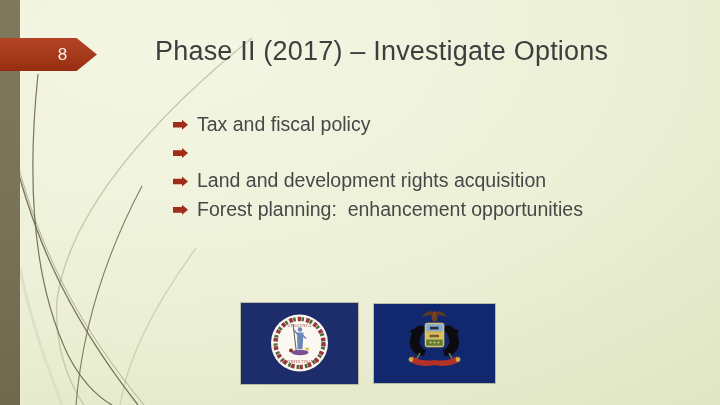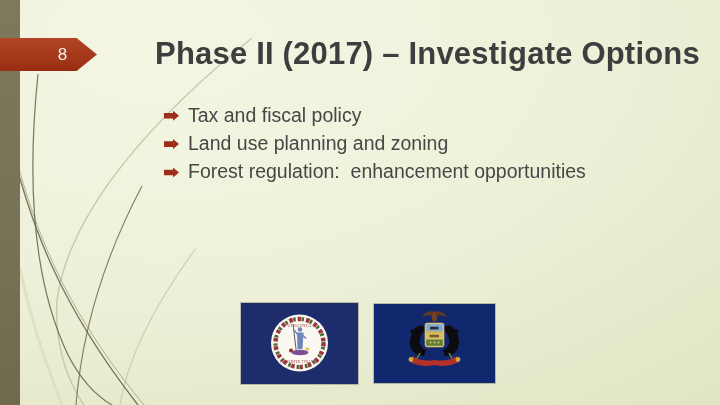--- a/index.html
+++ b/index.html
@@ -15,25 +15,25 @@
   }
   .page-tab {
     position:absolute; left:0; top:38px; width:97px; height:33px;
     background:linear-gradient(180deg,#b34526 0%, #a03517 70%, #962c11 100%);
     clip-path:polygon(0 0, 79% 0, 100% 50%, 79% 100%, 0 100%);
     color:#f5efe8; font-size:17px; line-height:33px; text-align:center;
     padding-left:28px; box-sizing:border-box;
   }
   .slide-title {
     position:absolute; left:155px; top:36px; margin:0;
-    font-size:31px; font-weight:700; color:#3e3e3e;
+    font-size:27px; font-weight:400; color:#3e3e3e;
     letter-spacing:0.2px; white-space:nowrap;
   }
   .bullet-list {
-    position:absolute; left:156px; top:93px; margin:8px; padding:0; list-style:none;
+    position:absolute; left:156px; top:93px; margin:17px; padding:0; list-style:none;
   }
   .bullet-item {
     display:flex; align-items:center; height:28.4px;
     font-size:19.5px; color:#474747;
   }
   .bullet-glyph {
     flex:0 0 auto; width:15px; height:10px; margin-right:9px; margin-top:1px;
     background:#9e2d1a;
     clip-path:polygon(0 22%, 60% 22%, 60% 0, 100% 50%, 60% 100%, 60% 78%, 0 78%);
   }
@@ -65,25 +65,28 @@
 
   <h1 class="slide-title">Phase II (2017) – Investigate Options</h1>
 
   <ul class="bullet-list">
     <li class="bullet-item">
       <span class="bullet-glyph"></span>
       <span class="bullet-text">Tax and fiscal policy</span>
     </li>
     <li class="bullet-item">
       <span class="bullet-glyph"></span>
-      <span class="bullet-text">Land use planning and zoning</span>
     </li>
     <li class="bullet-item">
       <span class="bullet-glyph"></span>
-      <span class="bullet-text">Forest regulation:  enhancement opportunities</span>
+      <span class="bullet-text">Land and development rights acquisition</span>
+    </li>
+    <li class="bullet-item">
+      <span class="bullet-glyph"></span>
+      <span class="bullet-text">Forest planning:  enhancement opportunities</span>
     </li>
   </ul>
 
   <svg class="flag flag-va" role="img" viewBox="0 0 117 81" aria-label="Virginia state flag">
     <rect x="0" y="0" width="117" height="81" fill="#1d2c6b"></rect>
     <circle cx="58.5" cy="40" r="28.5" fill="#faf8f0"></circle>
     <circle cx="58.5" cy="40" r="24" fill="none" stroke="#9c3642" stroke-width="4.5" stroke-dasharray="3.5 5"></circle>
     <circle cx="58.5" cy="40" r="24" fill="none" stroke="#4f6b38" stroke-width="4" stroke-dasharray="2.5 6" stroke-dashoffset="4.5"></circle>
     <text x="58.5" y="23.5" font-size="4.4" fill="#a03a3a" text-anchor="middle" letter-spacing="0.6" font-family="'Liberation Serif',serif">VIRGINIA</text>
     <text x="58.5" y="59.5" font-size="3.1" fill="#a03a3a" text-anchor="middle" letter-spacing="0.3" font-family="'Liberation Serif',serif">SIC SEMPER TYRANNIS</text>

